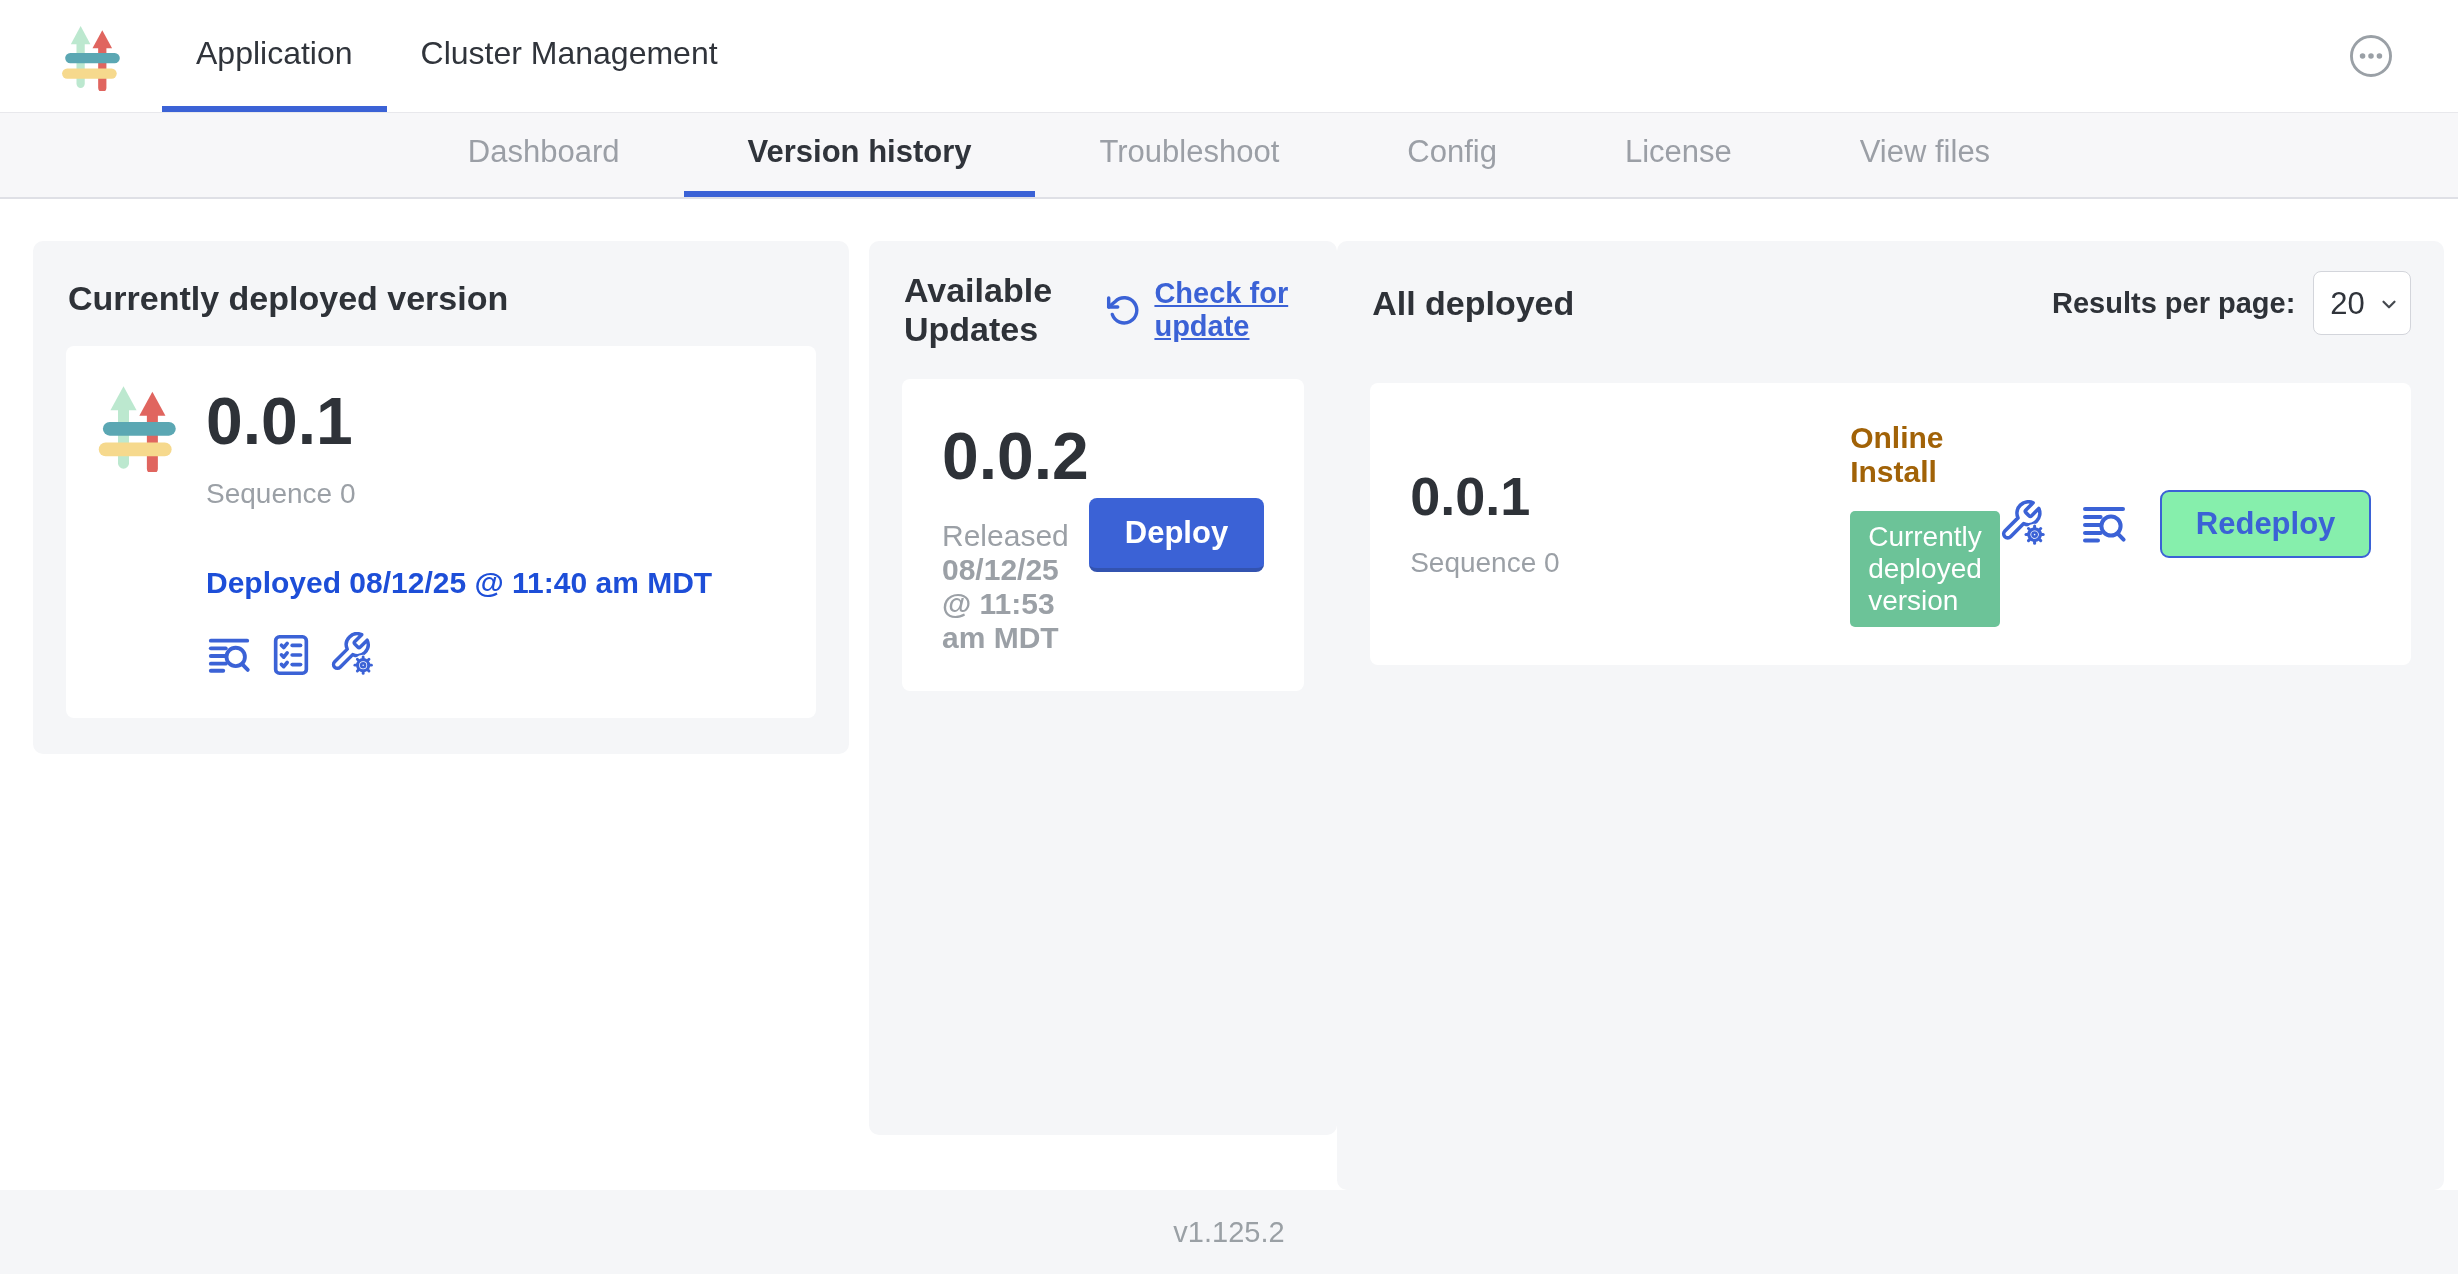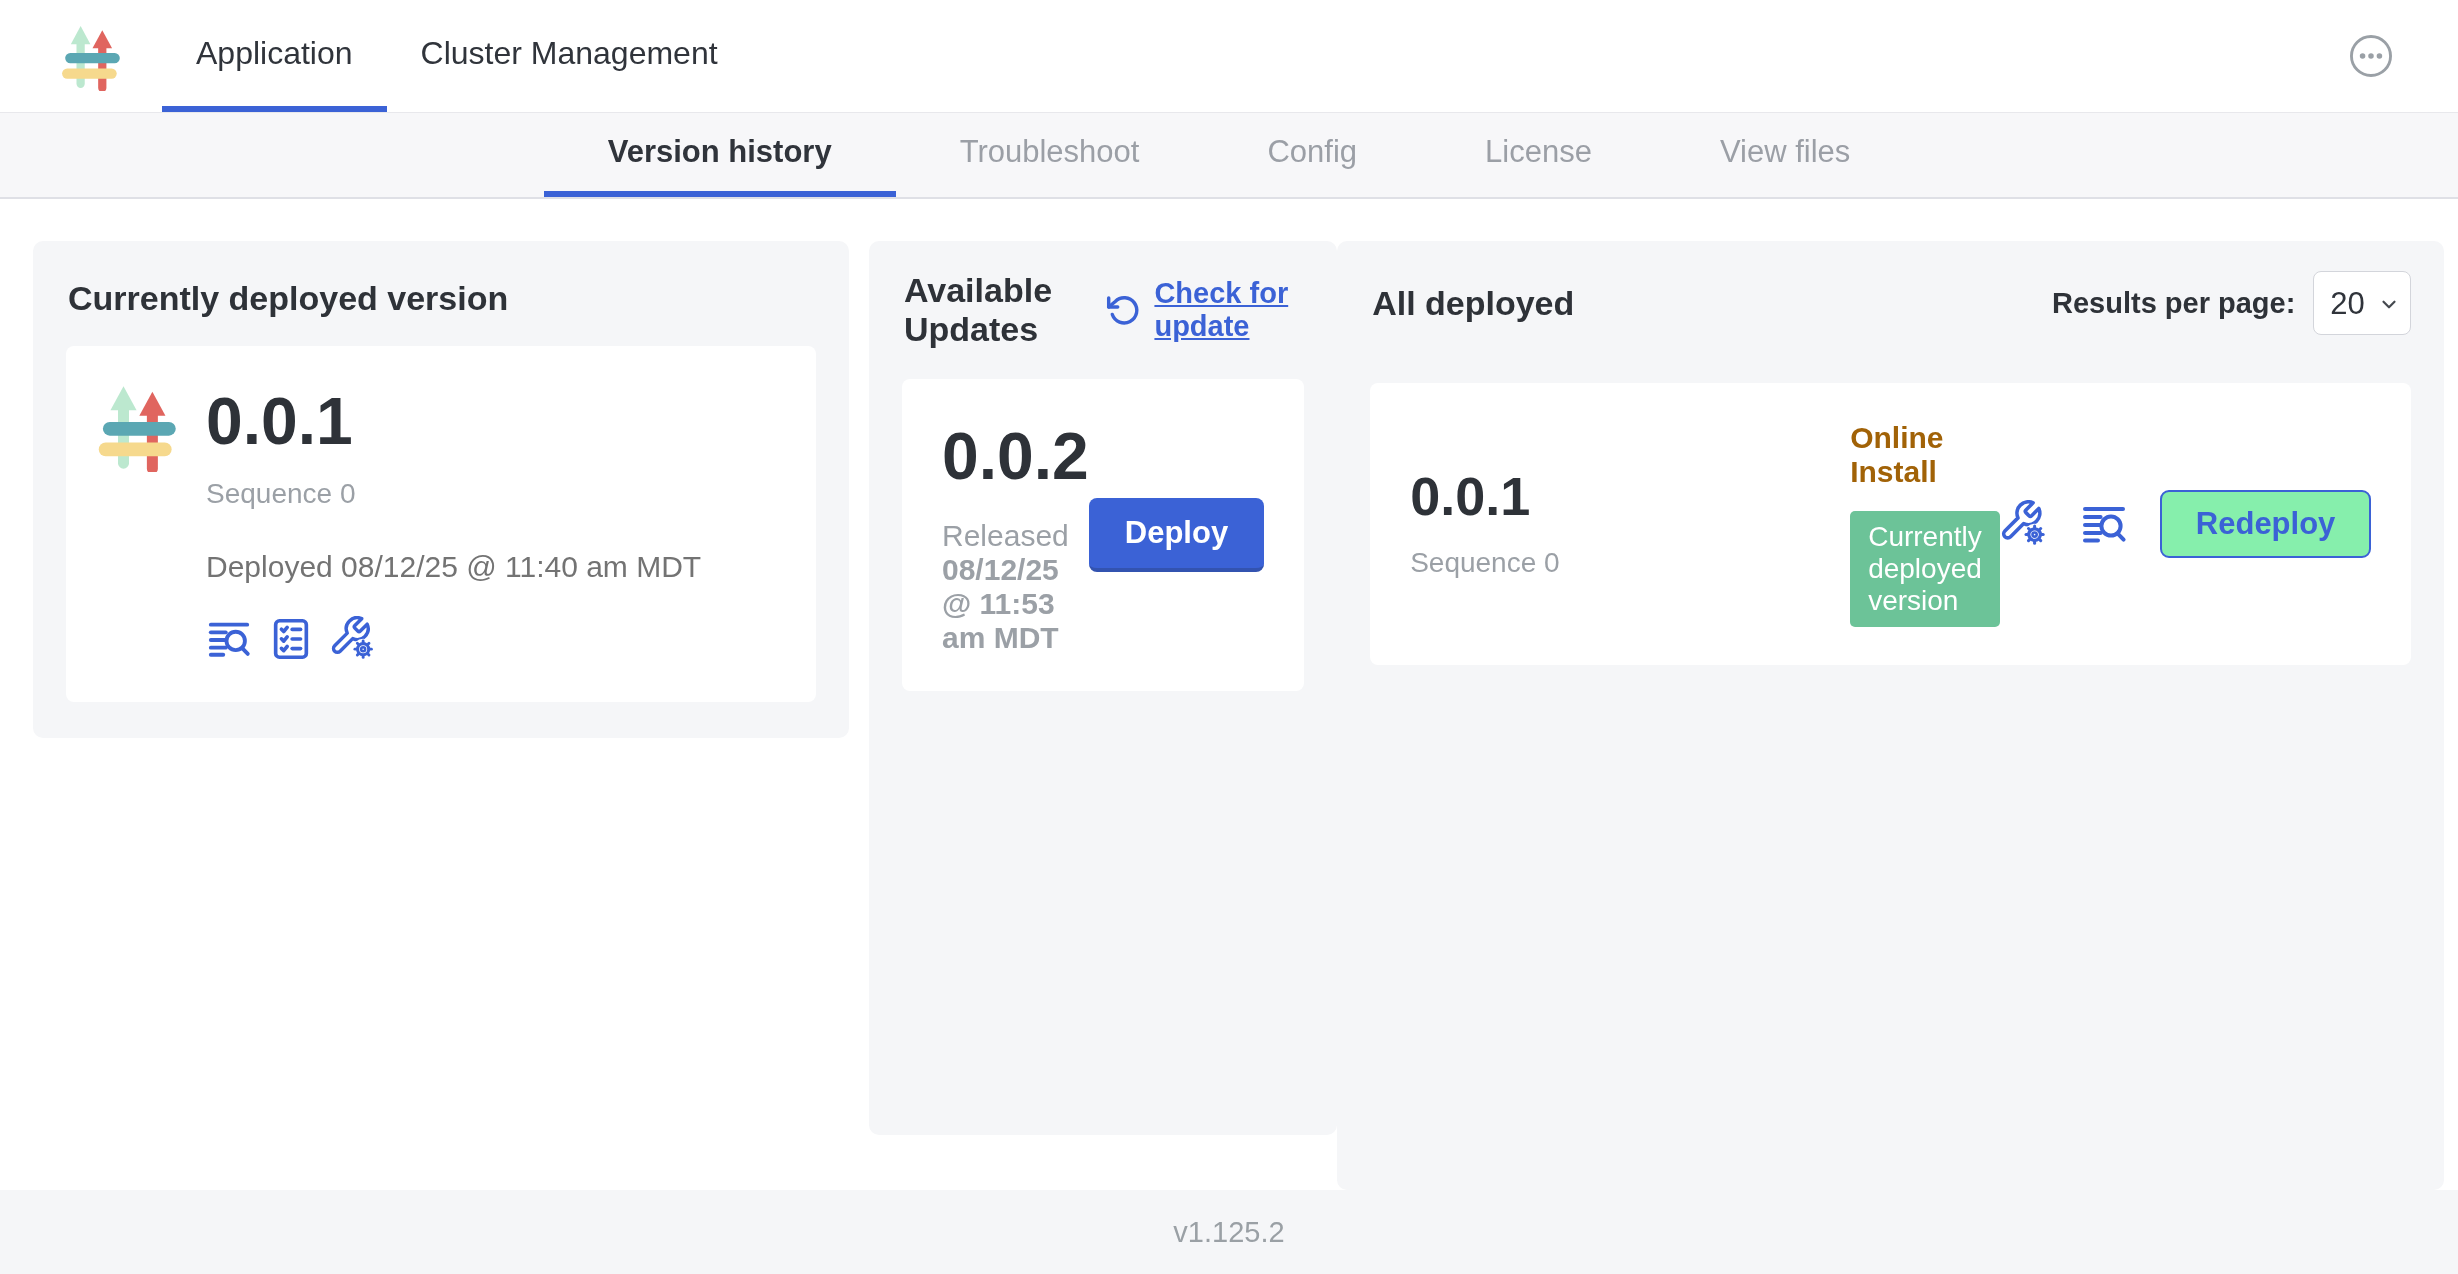--- a/index.html
+++ b/index.html
@@ -43,21 +43,21 @@
   .main { flex:1 1 auto; display:flex; gap:20px; padding:42px 16px 0 33px; background:#fff; }
   .card { background:#f5f6f8; border-radius:10px; padding:30px 33px 36px; }
   .card h2 { margin:8px 0 28px 2px; font-size:34px; font-weight:700; color:#2e3238; }
   .panel { background:#fff; border-radius:8px; }
 
   
   .deployed-card { width:816px; align-self:flex-start; flex:0 0 auto; }
   .deployed-panel { padding:34px 30px 40px; display:flex; gap:22px; }
   .big-version { font-size:66px; font-weight:700; color:#2e3238; line-height:1; margin-top:8px; }
   .sequence { font-size:28px; color:#9ba0a6; margin-top:24px; }
-  .deployed-at { font-size:30px; color:#737373; margin-top:40px; }
+  .deployed-at { font-size:30px; color:#1d4ed8; margin-top:56px;font-weight:bold; }
   .icon-row { display:flex; gap:16px; margin-top:32px; color:#3b62d6; }
   .icon-btn { background:none; border:none; padding:0; cursor:pointer; color:#3b62d6; }
 
   
   .right-col { flex:1 1 auto; display:flex; flex-direction:row; }
   .card-head { display:flex; justify-content:space-between; align-items:center; margin-bottom:30px; }
   .card-head h2 { margin:0 0 0 2px; }
   .check-link {
     display:flex; align-items:center; gap:12px; color:#3b62d6;
     font-size:29px; font-weight:600; text-decoration:underline; cursor:pointer;
@@ -131,20 +131,21 @@
         <circle cx="12" cy="12" r="10.2" fill="none" stroke="#9aa0a6" stroke-width="1.5"></circle>
         <circle cx="7.6" cy="12" r="1.45" fill="#9aa0a6"></circle>
         <circle cx="12" cy="12" r="1.45" fill="#9aa0a6"></circle>
         <circle cx="16.4" cy="12" r="1.45" fill="#9aa0a6"></circle>
       </svg>
     </span>
   </button>
 </header>
 
 <nav class="subnav">
+  <div class="subnav-tab">Dashboard</div>
   <div class="subnav-tab active">Version history</div>
   <div class="subnav-tab">Troubleshoot</div>
   <div class="subnav-tab">Config</div>
   <div class="subnav-tab">License</div>
   <div class="subnav-tab">View files</div>
 </nav>
 
 <main class="main">
 
   <section class="card deployed-card">

